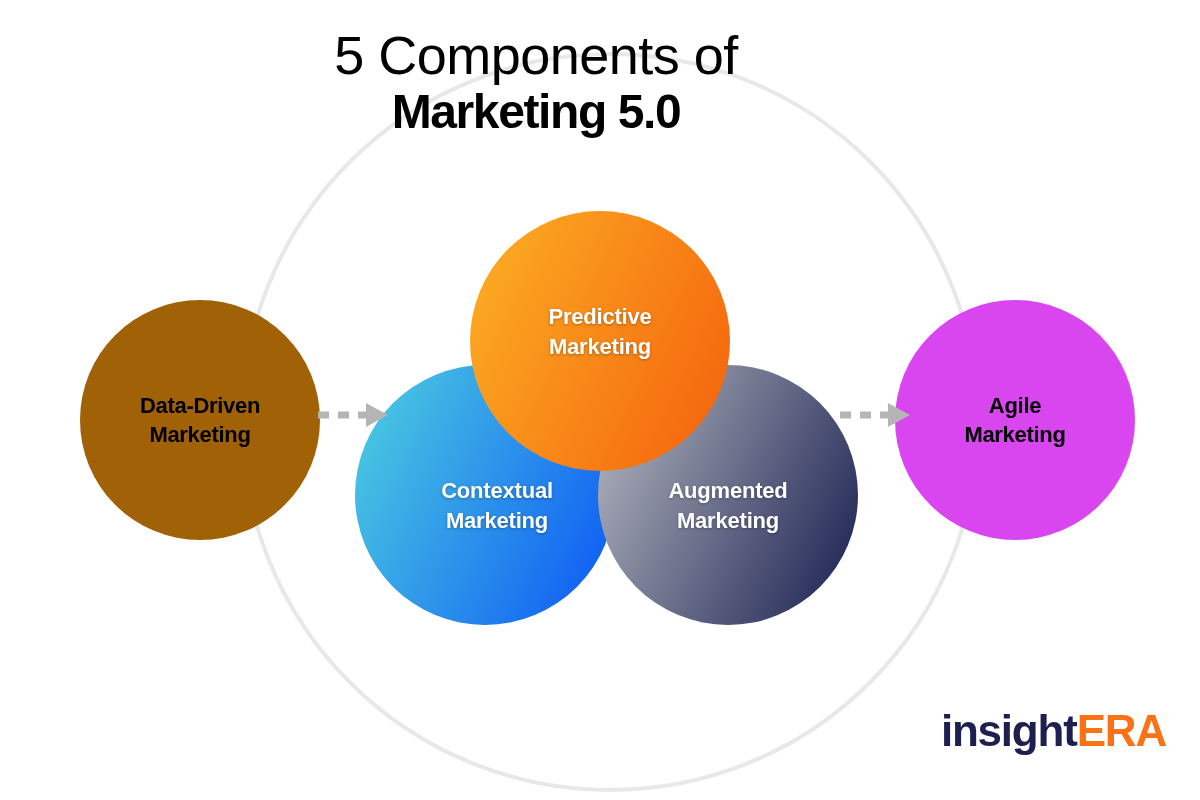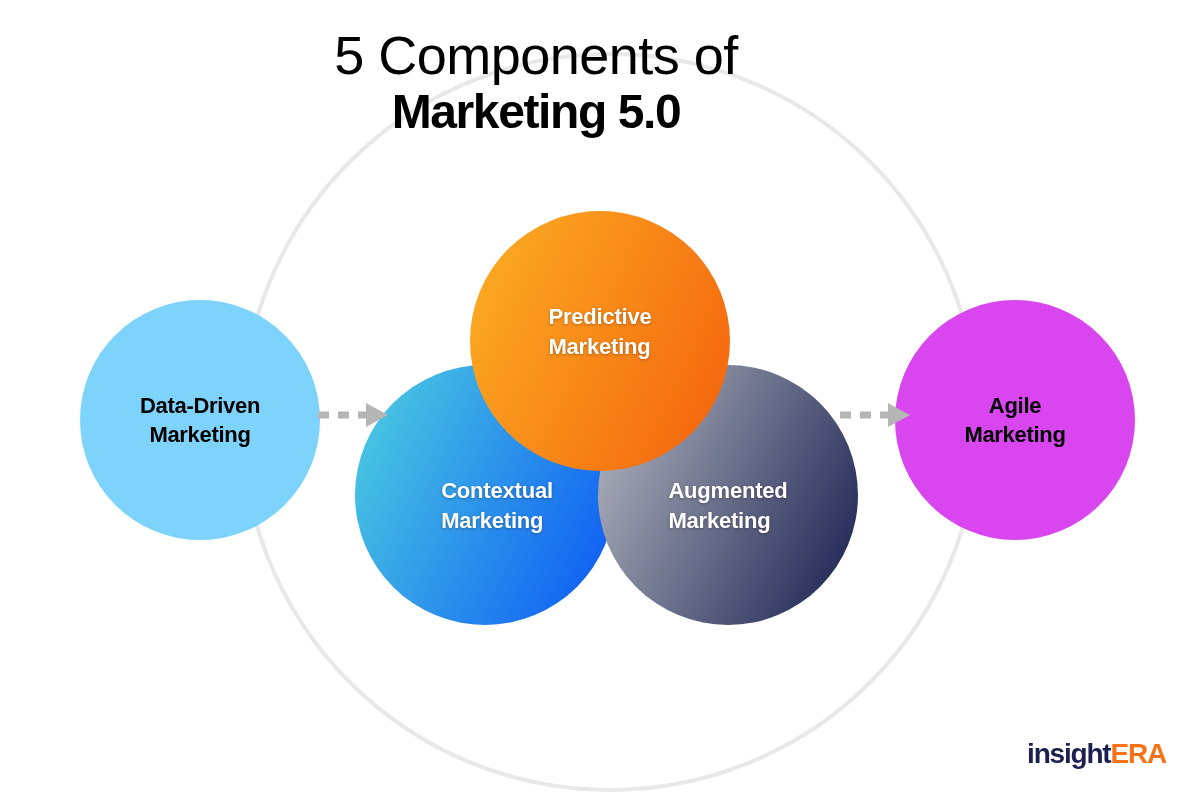--- a/index.html
+++ b/index.html
@@ -74,20 +74,21 @@
   #circle-agile       { left:895px; top:300px; }
 
   
   .venn-circle {
     position:absolute;
     width:260px; height:260px;
     border-radius:50%;
     display:flex;
     align-items:center;
     justify-content:center;
+    text-align:center;
   }
   .venn-circle .venn-label {
     font-size:22px;
     font-weight:bold;
     line-height:1.36;
     letter-spacing:-0.2px;
     color:#ffffff;
     white-space:pre-line;
     text-shadow:0 1px 3px rgba(0,0,0,0.30);
   }
@@ -108,23 +109,23 @@
   #venn-predictive .venn-label { padding-bottom:18px; }
 
   
   .arrow { position:absolute; z-index:20; }
   #arrow-left  { left:316px; top:400px; }
   #arrow-right { left:838px; top:400px; }
 
   
   #brand-logo {
     position:absolute;
-    right:34px; bottom:32px;
+    right:34px; bottom:47px;
     z-index:30;
-    font-size:28px;
+    font-size:44px;
     font-weight:bold;
     letter-spacing:-1.2px;
     line-height:1;
     white-space:nowrap;
   }
   #brand-logo .logo-insight { color:#1d1f50; }
   #brand-logo .logo-era     { color:#f97316; }
 </style>
 </head>
 <body>
@@ -133,21 +134,21 @@
 
   <svg class="bg-arc" viewBox="0 0 1200 800" xmlns="http://www.w3.org/2000/svg" aria-hidden="true">
     <circle cx="610" cy="422" r="368" fill="none" stroke="#e8e8e8" stroke-width="4"></circle>
   </svg>
 
   <div class="title-block">
     <span class="title-line1">5 Components of</span>
     <span class="title-line2">Marketing 5.0</span>
   </div>
 
-  <div class="pill-circle" id="circle-data-driven" style="background: #7dd3fc;">
+  <div class="pill-circle" id="circle-data-driven" style="background: #a16207;">
     <span class="pill-label" style="color: rgb(0, 0, 0);">Data-Driven
 Marketing</span>
   </div>
 
   <div class="pill-circle" id="circle-agile" style="background: #d946ef;">
     <span class="pill-label" style="color: rgb(0, 0, 0);">Agile
 Marketing</span>
   </div>
 
   <div class="venn-circle" id="venn-contextual" style="background: linear-gradient(115deg, rgb(79, 209, 224) 0%, rgb(10, 85, 245) 100%);">

